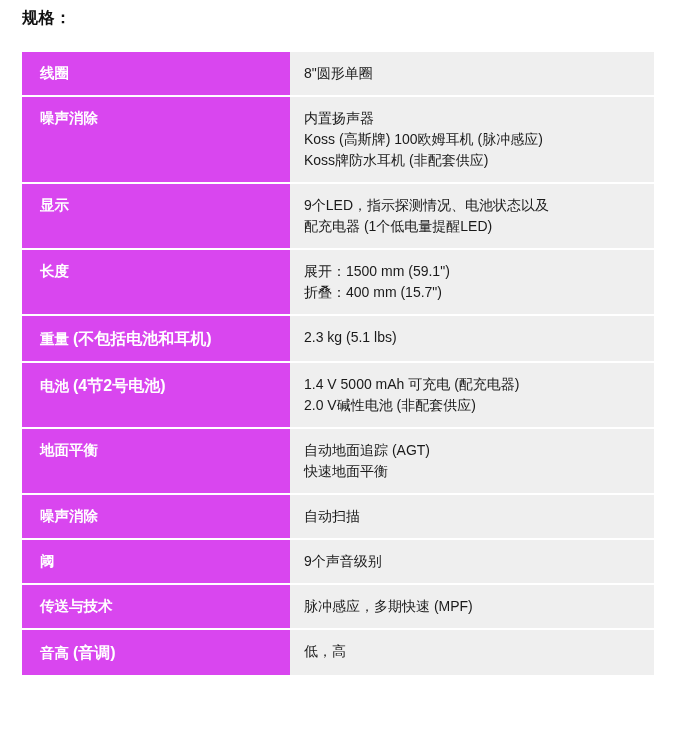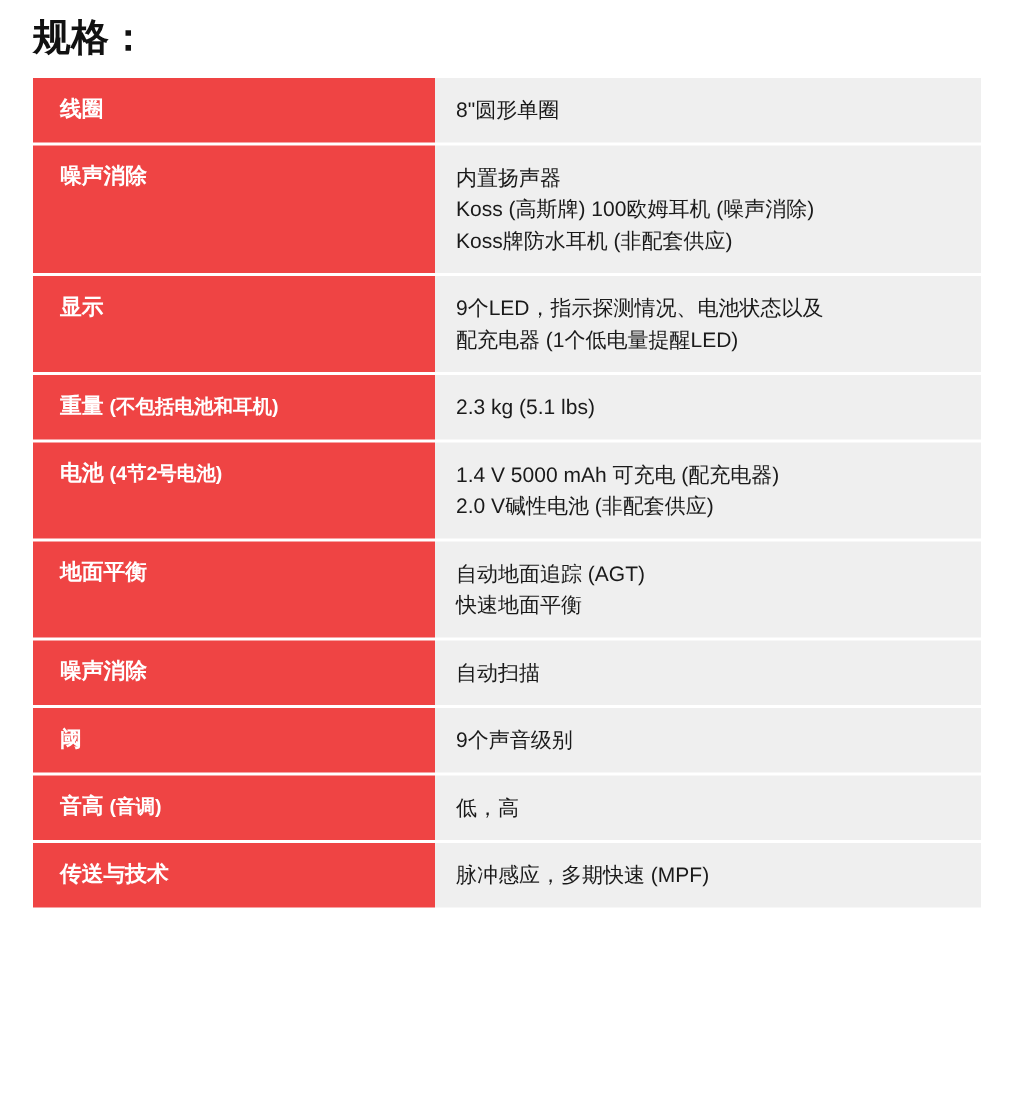--- a/index.html
+++ b/index.html
@@ -17,21 +17,21 @@
   .page {
     position: relative;
     width: 676px;
     height: 738px;
     box-sizing: border-box;
   }
   .page-title {
     position: absolute;
     left: 22px;
     top: 8px;
-    font-size: 25px;
+    font-size: 16px;
     font-weight: bold;
     color: #111111;
     letter-spacing: 0.5px;
   }
   .spec-table {
     position: absolute;
     left: 22px;
     top: 52px;
     width: 632px;
     border-collapse: collapse;
@@ -39,31 +39,31 @@
   }
   .spec-table tr {
     vertical-align: top;
   }
   .spec-table td {
     padding: 0;
     border-bottom: 2px solid #ffffff;
   }
   td.label-cell {
     width: 268px;
-    background: #ef4444;
+    background: #d946ef;
     color: #ffffff;
     font-size: 14.5px;
     font-weight: bold;
     padding: 11px 0 11px 18px;
     line-height: 1.45;
     box-sizing: border-box;
   }
   td.label-cell .sub {
     font-weight: bold;
-    font-size: 13px;
+    font-size: 16px;
   }
   td.value-cell {
     background: #efefef;
     color: #1a1a1a;
     font-size: 14px;
     padding: 11px 10px 11px 14px;
     line-height: 1.5;
     box-sizing: border-box;
   }
   td.value-cell .line {
@@ -85,33 +85,40 @@
         <td class="label-cell"><span>线圈</span></td>
         <td class="value-cell">
           <span class="line">8"圆形单圈</span>
         </td>
       </tr>
 
       <tr>
         <td class="label-cell"><span>噪声消除</span></td>
         <td class="value-cell">
           <span class="line">内置扬声器</span>
-          <span class="line">Koss (高斯牌) 100欧姆耳机 (噪声消除)</span>
+          <span class="line">Koss (高斯牌) 100欧姆耳机 (脉冲感应)</span>
           <span class="line">Koss牌防水耳机 (非配套供应)</span>
         </td>
       </tr>
 
       <tr>
         <td class="label-cell"><span>显示</span></td>
         <td class="value-cell">
           <span class="line">9个LED，指示探测情况、电池状态以及</span>
           <span class="line">配充电器 (1个低电量提醒LED)</span>
         </td>
       </tr>
 
+      <tr>
+        <td class="label-cell"><span>长度</span></td>
+        <td class="value-cell">
+          <span class="line">展开：1500 mm (59.1")</span>
+          <span class="line">折叠：400 mm (15.7")</span>
+        </td>
+      </tr>
 
       <tr>
         <td class="label-cell"><span>重量</span> <span class="sub">(不包括电池和耳机)</span></td>
         <td class="value-cell">
           <span class="line">2.3 kg (5.1 lbs)</span>
         </td>
       </tr>
 
       <tr>
         <td class="label-cell"><span>电池</span> <span class="sub">(4节2号电池)</span></td>
@@ -138,29 +145,29 @@
       </tr>
 
       <tr>
         <td class="label-cell"><span>阈</span></td>
         <td class="value-cell">
           <span class="line">9个声音级别</span>
         </td>
       </tr>
 
       <tr>
-        <td class="label-cell"><span>音高</span> <span class="sub">(音调)</span></td>
+        <td class="label-cell"><span>传送与技术</span></td>
         <td class="value-cell">
-          <span class="line">低，高</span>
+          <span class="line">脉冲感应，多期快速 (MPF)</span>
         </td>
       </tr>
 
       <tr>
-        <td class="label-cell"><span>传送与技术</span></td>
+        <td class="label-cell"><span>音高</span> <span class="sub">(音调)</span></td>
         <td class="value-cell">
-          <span class="line">脉冲感应，多期快速 (MPF)</span>
+          <span class="line">低，高</span>
         </td>
       </tr>
 
     </tbody>
   </table>
 
 </div>
 
 </body></html>

